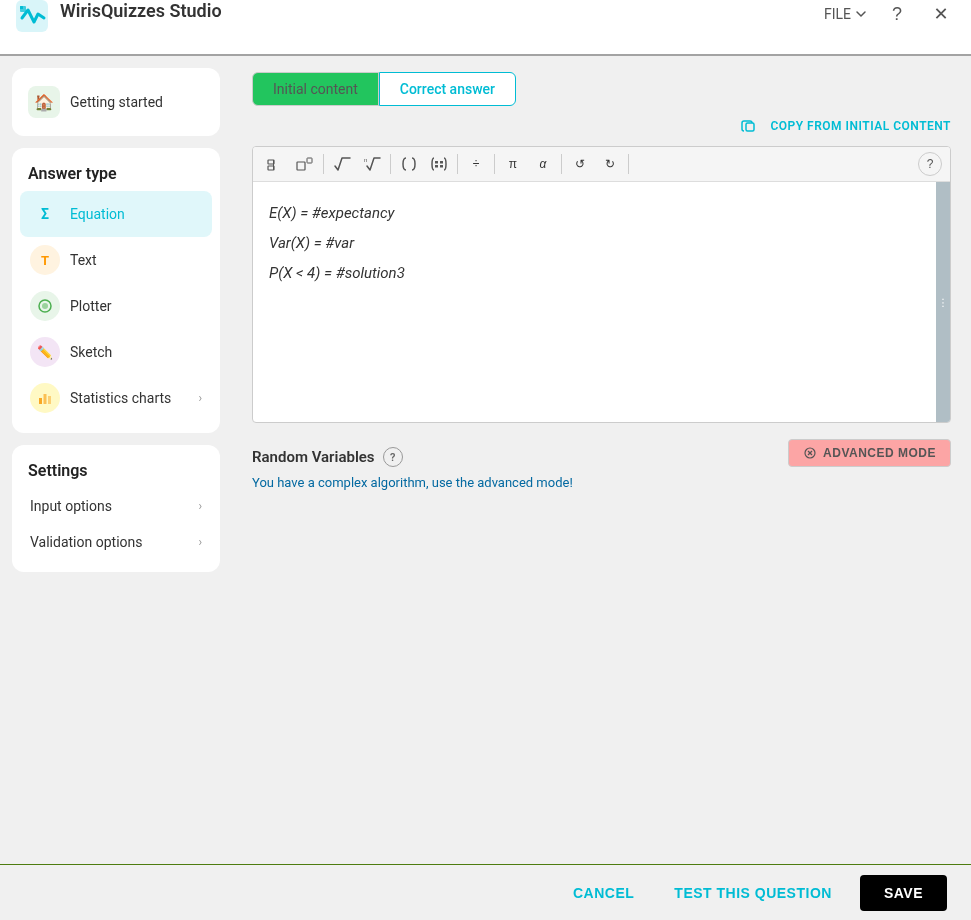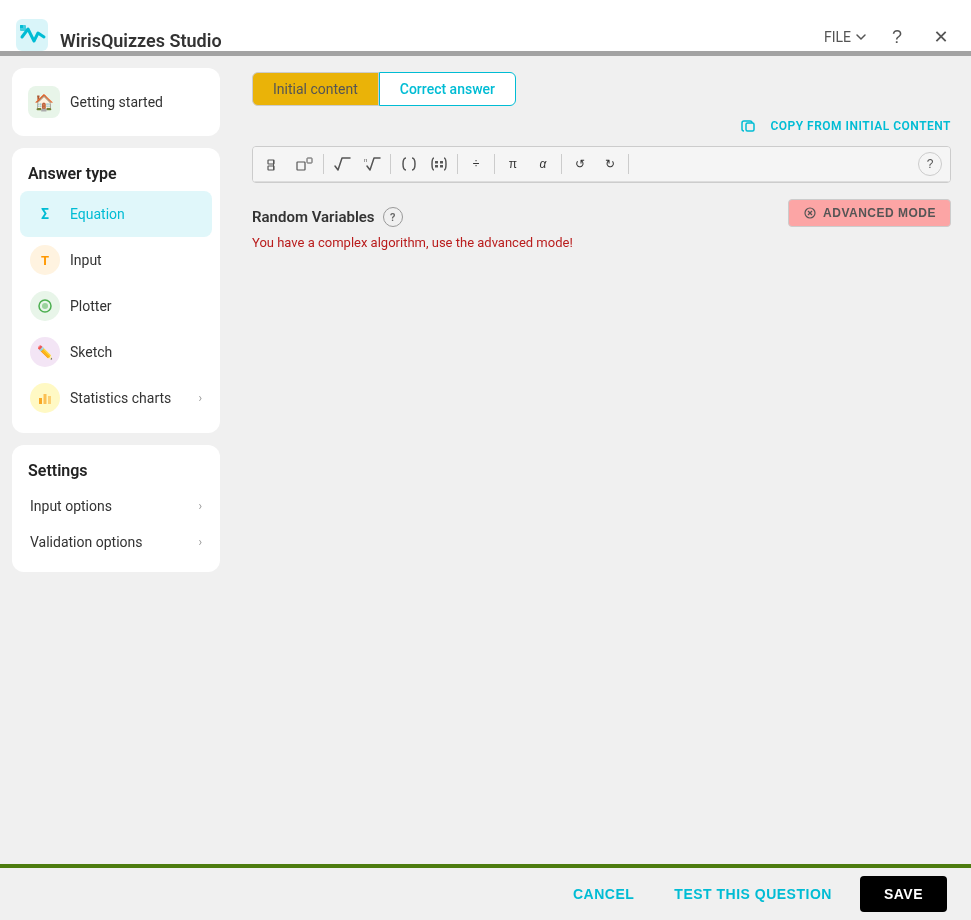--- a/index.html
+++ b/index.html
@@ -11,23 +11,23 @@
       overflow: hidden;
       display: flex;
       flex-direction: column;
     }
 
     
     .header {
       background: #fff;
       height: 56px;
       display: flex;
-      align-items: flex-end;
+      align-items: flex-start;
       padding: 0 16px;
-      border-bottom: 5px solid #a3a3a3;
+      border-bottom: 2px solid #a3a3a3;
       gap: 12px;
     }
     .app-title {
       font-size: 18px;
       font-weight: 600;
       color: #333;
       flex: 1;
     }
     .header-right {
       display: flex;
@@ -180,21 +180,21 @@
     .tabs {
       display: flex;
       gap: 0;
       border-bottom: none;
     }
     .tab {
       padding: 8px 20px;
       font-size: 14px;
       cursor: pointer;
       border: 1px solid #ccc;
-      background: #eab308;
+      background: #22c55e;
       color: #555;
     }
     .tab:first-child { border-radius: 6px 0 0 6px; }
     .tab:last-child { border-radius: 0 6px 6px 0; }
     .tab.active {
       background: #fff;
       color: #00bcd4;
       border-color: #00bcd4;
       font-weight: 500;
     }
@@ -337,29 +337,29 @@
       cursor: pointer;
       font-size: 12px;
       font-weight: 600;
       color: #555;
       text-transform: uppercase;
       letter-spacing: 0.5px;
     }
 
     .random-vars-message {
       font-size: 13px;
-      color: #b91c1c;
+      color: #0369a1;
       margin-top: 8px;
     }
 
     
     .footer {
       height: 56px;
       background: #f0f0f0;
-      border-top: 4px solid #4d7c0f;
+      border-top: 1px solid #4d7c0f;
       display: flex;
       align-items: center;
       justify-content: flex-end;
       padding: 0 24px;
       gap: 16px;
     }
     .btn-cancel {
       background: none;
       border: none;
       color: #00bcd4;
@@ -434,21 +434,21 @@
     <div class="sidebar-card">
       <div class="section-title">Answer type</div>
 
       <div class="menu-item active">
         <div class="menu-item-icon icon-equation">Σ</div>
         <span class="menu-item-label">Equation</span>
       </div>
 
       <div class="menu-item">
         <div class="menu-item-icon icon-text" style="font-size:13px;">T</div>
-        <span class="menu-item-label">Input</span>
+        <span class="menu-item-label">Text</span>
       </div>
 
       <div class="menu-item">
         <div class="menu-item-icon icon-plotter" style="font-size:13px;">
           <svg width="16" height="16" viewBox="0 0 16 16">
               <circle cx="8" cy="8" r="6" fill="none" stroke="#4caf50" stroke-width="1.5"></circle>
               <circle cx="8" cy="8" r="3" fill="#4caf50" opacity="0.5"></circle>
             </svg>
         </div>
         <span class="menu-item-label">Plotter</span>
@@ -569,20 +569,30 @@
         <span class="toolbar-separator"></span>
 
         <button class="toolbar-btn" title="Undo">↺</button>
 
         <button class="toolbar-btn" title="Redo">↻</button>
         <span class="toolbar-separator"></span>
         <div class="toolbar-spacer"></div>
         <button class="toolbar-help">?</button>
       </div>
 
+      <div class="math-content">
+        <div class="math-editor-area">
+          <div class="math-line"><i>E</i>(<i>X</i>) = #<i>expectancy</i></div>
+          <div class="math-line"><i>Var</i>(<i>X</i>) = #<i>var</i></div>
+          <div class="math-line"><i>P</i>(<i>X</i> &lt; 4) = #<i>solution</i>3</div>
+        </div>
+        <div class="math-scrollbar">
+          <span class="scrollbar-handle">⋮</span>
+        </div>
+      </div>
     </div>
 
     <div>
       <div class="random-vars-header">
         <div class="random-vars-title">
           <span>Random Variables</span>
           <div class="help-icon-circle">?</div>
         </div>
         <button class="advanced-mode-btn">
           <svg width="14" height="14" viewBox="0 0 14 14">

